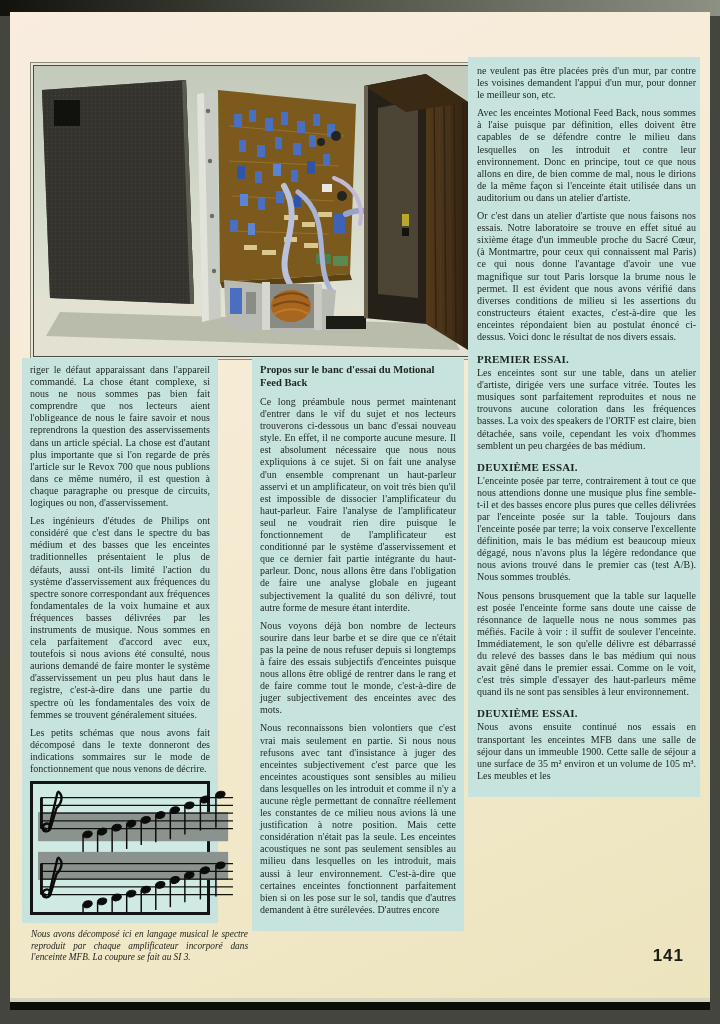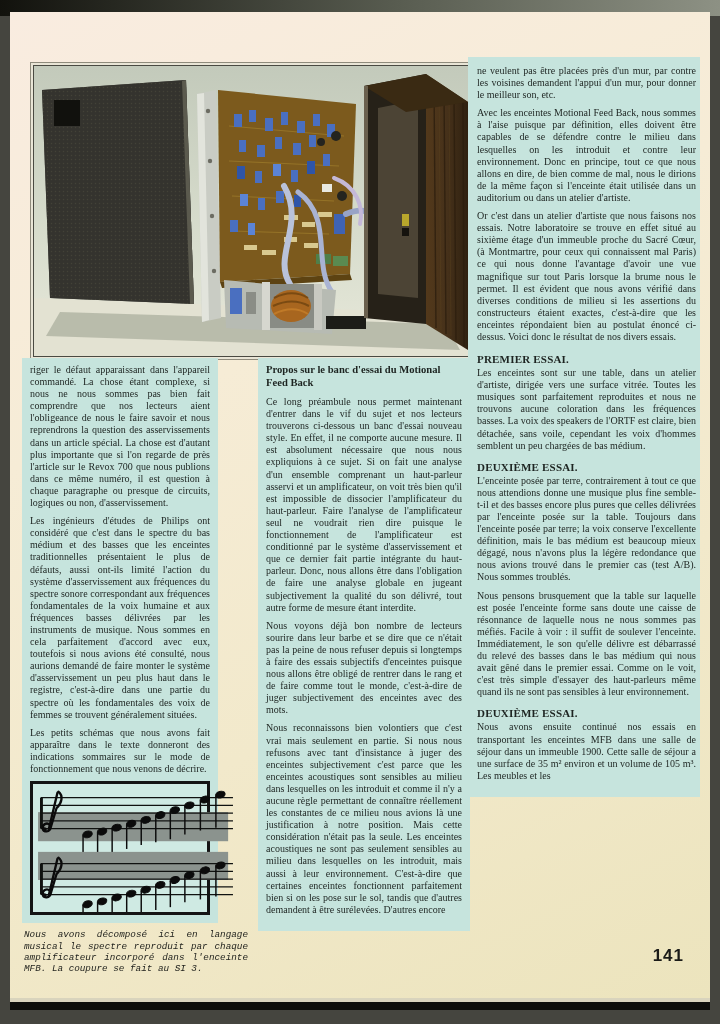--- a/index.html
+++ b/index.html
@@ -11,28 +11,28 @@
     background:linear-gradient(155deg,#f9ece0 0%,#f6ecd6 35%,#f2e9cb 65%,#ece4bd 100%);
     box-shadow:0 4px 0 #d9d4bd, 0 12px 0 #0d0d0a;}
   .photo-frame{position:absolute;left:20px;top:50px;width:434px;height:290px;
     background:#e9e5d6;border:1px solid #8f8b7c;padding:3px;box-sizing:content-box;}
   .photo-inner{width:434px;height:290px;outline:1px solid #4a4a42;display:block;}
   .col{position:absolute;background:#c6e4dd;color:#1d2421;}
   .col p{margin:0 0 6px 0;font-size:10px;line-height:12.1px;text-align:justify;hyphens:auto;}
   .col p:last-child{margin-bottom:5px;}
   .left-col-wrap{position:absolute;left:12px;top:346px;width:228px;}
   .left-col{position:relative;width:196px;box-sizing:border-box;padding:6px 8px 8px 8px;background:#c6e4dd;}
-  .mid-col{left:248px;top:346px;width:212px;box-sizing:border-box;padding:6px 8px 10px 8px;}
+  .mid-col{left:242px;top:346px;width:212px;box-sizing:border-box;padding:6px 8px 10px 8px;}
   .right-col{left:458px;top:45px;width:232px;box-sizing:border-box;padding:8px 4px 10px 9px;}
   .mid-heading{font-size:10.6px;font-weight:bold;line-height:12.5px;margin:0 0 7px 0;}
   .essai-heading{font-size:11px;font-weight:bold;margin:9px 0 2px 0;letter-spacing:.2px;}
   .essai-heading.first{margin-top:10px;}
   .music-box{margin-top:6px;border:3px solid #141414;background:#cfeae3;}
   .music-box svg{display:block;}
-  .caption{margin:6px 2px 0 2px;font-family:Liberation Mono, monospace;font-style:italic;
+  .caption{margin:6px 2px 0 9px;font-family:Liberation Serif, serif;font-style:italic;
     font-size:9.3px;line-height:11.4px;color:#23241f;text-align:justify;}
   .page-number{position:absolute;right:26px;top:934px;font-family:"Liberation Sans",sans-serif;
     font-size:17px;font-weight:600;color:#1b1b18;letter-spacing:1px;}
 </style>
 </head>
 <body>
 
 <div id="canvas">
   <div class="scan-top-band"></div>
 
@@ -176,21 +176,21 @@
           <polygon points="330,20 392,8 434,36 372,46" fill="#3a2a13"></polygon>
           <polygon points="330,20 334,20 334,252 330,252" fill="#6a604e"></polygon>
         </g>
       </svg>
     </div>
 
     <div class="left-col-wrap">
       <div class="col left-col">
         <p>riger le défaut apparaissant dans l'appareil commandé. La chose étant complexe, si nous ne nous sommes pas bien fait comprendre que nos lecteurs aient l'obligeance de nous le faire savoir et nous reprendrons la question des asservissements dans un article spécial. La chose est d'autant plus importante que si l'on regarde de près l'article sur le Revox 700 que nous publions dans ce même numéro, il est question à chaque paragraphe ou presque de circuits, logiques ou non, d'asservissement.</p>
         <p>Les ingénieurs d'études de Philips ont considéré que c'est dans le spectre du bas médium et des basses que les enceintes traditionnelles présentaient le plus de défauts, aussi ont-ils limité l'action du système d'asservissement aux fréquences du spectre sonore correspondant aux fréquences fondamentales de la voix humaine et aux fréquences basses délivrées par les instruments de musique. Nous sommes en cela parfaitement d'accord avec eux, toutefois si nous avions été consulté, nous aurions demandé de faire monter le système d'asservissement un peu plus haut dans le registre, c'est-à-dire dans une partie du spectre où les fondamentales des voix de femmes se trouvent généralement situées.</p>
-        <p>Les petits schémas que nous avons fait apparaître dans le texte donneront des indications sommaires sur le mode de fonctionnement que nous venons de décrire.</p>
+        <p>Les petits schémas que nous avons fait décomposé dans le texte donneront des indications sommaires sur le mode de fonctionnement que nous venons de décrire.</p>
 
         <div class="music-box">
           <svg viewBox="0 0 212 132" width="206" height="128" xmlns="http://www.w3.org/2000/svg">
 
             <g>
               <rect x="5" y="29" width="196" height="30" fill="#8b938e"></rect>
               <g stroke="#101210" stroke-width="1.3">
                 <line x1="8" y1="14" x2="206" y2="14"></line>
                   <line x1="8" y1="22" x2="206" y2="22"></line>
                 <line x1="8" y1="30" x2="206" y2="30"></line>

